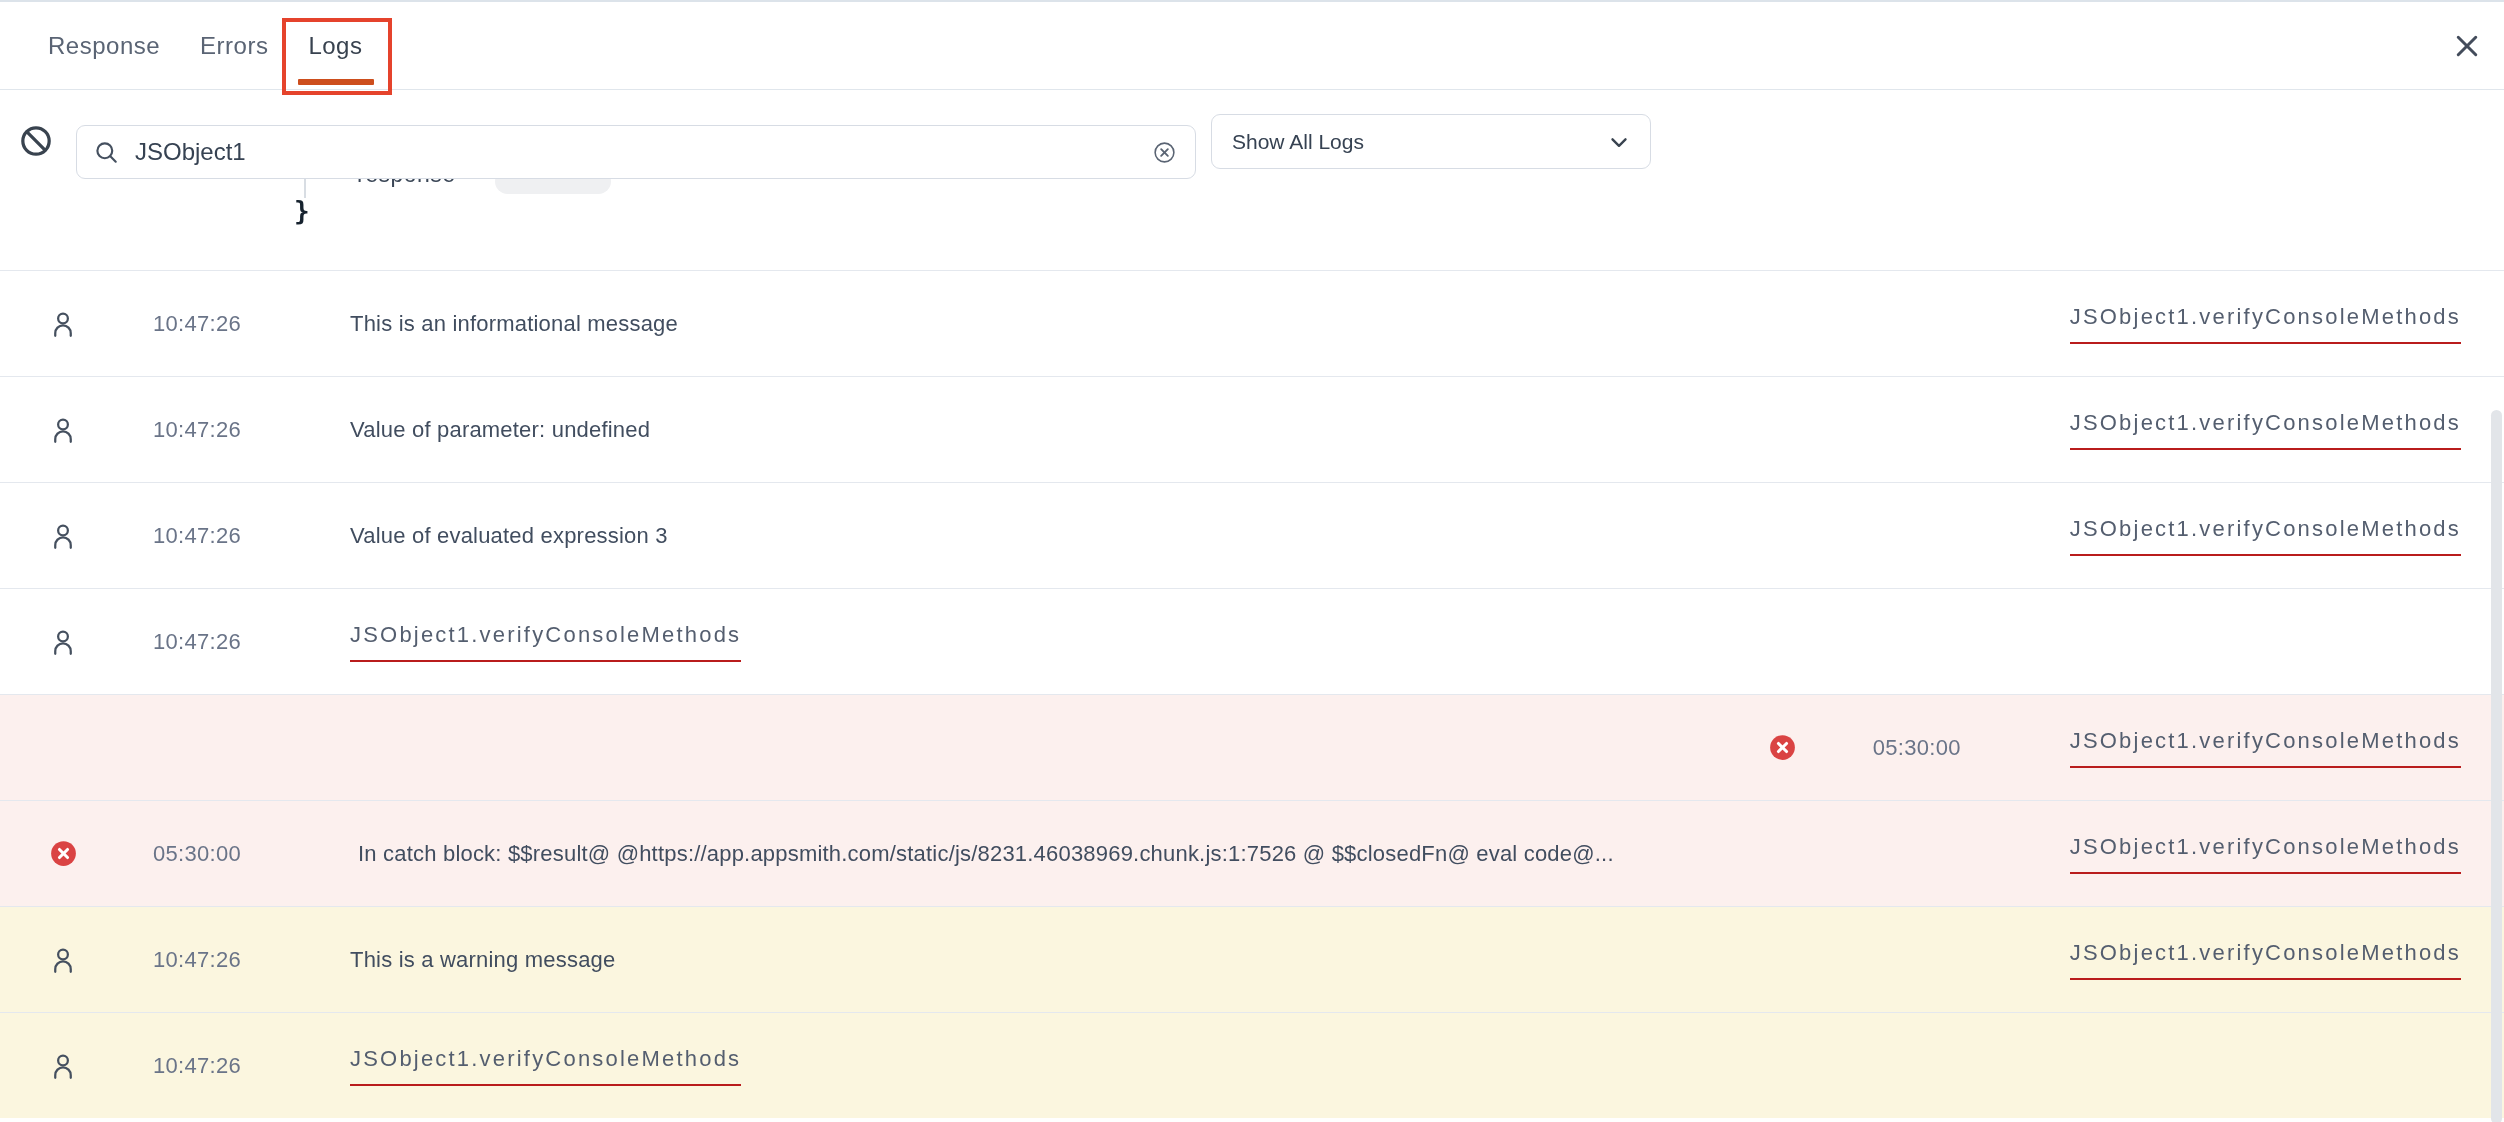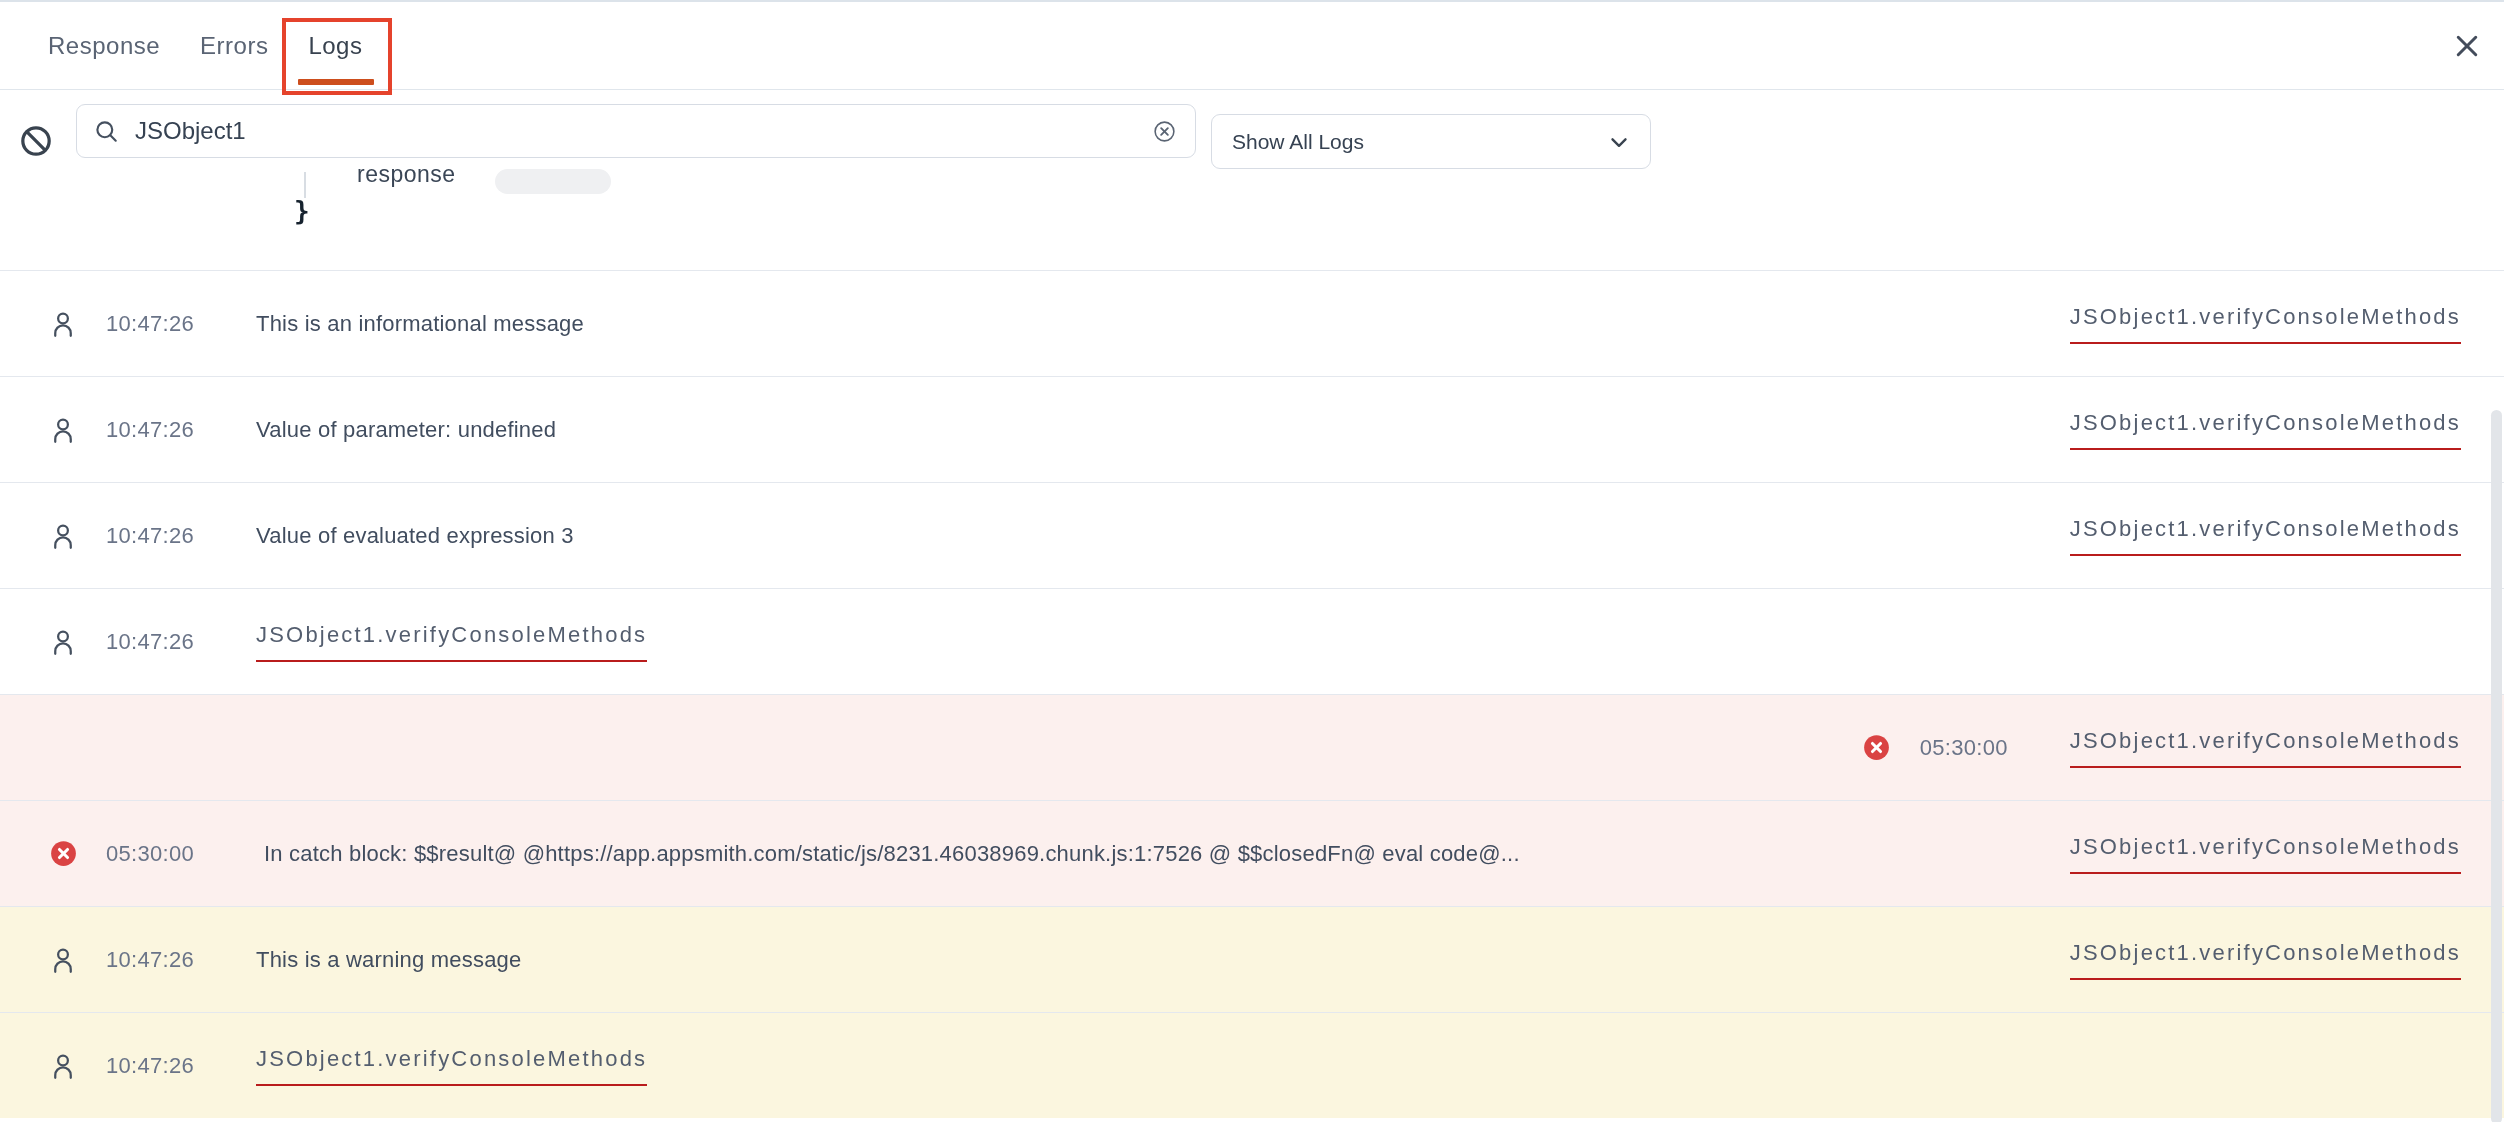--- a/index.html
+++ b/index.html
@@ -16,21 +16,21 @@
     color:#5a6474;cursor:pointer;white-space:nowrap;}
   .tab.active{color:#38424f;font-weight:400;}
   .tab.active .tab-underline{position:absolute;left:-10px;right:-12px;bottom:4px;height:6px;
     background:#cd4e1d;border-radius:1px;}
   .annotation-box{position:absolute;top:16px;bottom:-6px;left:-26px;right:-30px;
     border:4px solid #e5432c;pointer-events:none;}
   .close-btn{position:absolute;right:22px;top:29px;width:30px;height:30px;cursor:pointer;}
   
   .filterbar{position:absolute;left:0;top:89px;width:100%;height:77px;background:#fff;z-index:4;}
   .prohibit-btn{position:absolute;left:19px;top:33px;width:34px;height:34px;cursor:pointer;}
-  .searchbox{position:absolute;left:76px;top:13px;width:1120px;height:54px;border:1px solid #d7dce4;
+  .searchbox{position:absolute;left:76px;top:34px;width:1120px;height:54px;border:1px solid #d7dce4;
     border-radius:9px;display:flex;align-items:center;box-sizing:border-box;background:#fff;}
   .searchbox .mag{margin-left:16px;flex:0 0 auto;width:27px;height:27px;}
   .searchbox input{flex:1;border:none;outline:none;font-family:inherit;font-size:24px;color:#364252;
     margin-left:13px;background:transparent;}
   .searchbox .clear{flex:0 0 auto;width:25px;height:25px;margin-right:18px;cursor:pointer;}
   .dropdown{position:absolute;left:1211px;top:23px;width:440px;height:55px;border:1px solid #d7dce4;
     border-radius:9px;display:flex;align-items:center;justify-content:space-between;
     box-sizing:border-box;background:#fff;cursor:pointer;}
   .dropdown .dd-label{font-size:21px;color:#364252;margin-left:20px;}
   .dropdown .chev{width:26px;height:26px;margin-right:18px;}
@@ -38,21 +38,21 @@
   .partial{position:absolute;left:0;top:166px;width:100%;height:102px;background:#fff;overflow:hidden;}
   .indent-guide{position:absolute;left:304px;top:4px;width:2px;height:26px;background:#d8dde3;}
   .partial-key-clip{position:absolute;left:357px;top:0;height:27px;overflow:hidden;}
   .partial-key-clip span{display:block;margin-top:-7px;font-size:23px;color:#3a4656;letter-spacing:.5px;}
   .partial-badge{position:absolute;left:495px;top:1px;width:116px;height:25px;background:#eff0f2;border-radius:13px;}
   .partial-brace{position:absolute;left:294px;top:28px;font-family:"DejaVu Sans Mono",monospace;
     font-size:26px;font-weight:bold;color:#16222e;}
   
   .log-list{position:absolute;left:0;top:268px;width:100%;height:854px;overflow:hidden;}
   .log-row{display:flex;align-items:center;min-height:106px;box-sizing:border-box;
-    border-top:1px solid #e4e8ee;padding-left:48px;background:#fff;}
+    border-top:1px solid #e4e8ee;padding-left:48px;background:#fff;gap:47px;}
   .log-row.error{background:#fcf0ee;justify-content:flex-end;}
   .log-row.warning{background:#fbf6df;}
   .row-icon{flex:0 0 30px;width:30px;height:30px;display:flex;align-items:center;justify-content:center;}
   .row-icon svg{display:block;}
   .log-row .icon-error{display:none;}
   .log-row.error .icon-error{display:block;}
   .log-time{flex:0 0 150px;margin-left:28px;font-size:22px;color:#6a7488;letter-spacing:.3px;}
   .log-msg{flex:1 1 auto;font-size:22px;color:#414d5f;letter-spacing:.2px;white-space:nowrap;
     overflow:hidden;text-overflow:ellipsis;padding-right:30px;}
   .log-row.error .log-msg{padding-left:8px;}

